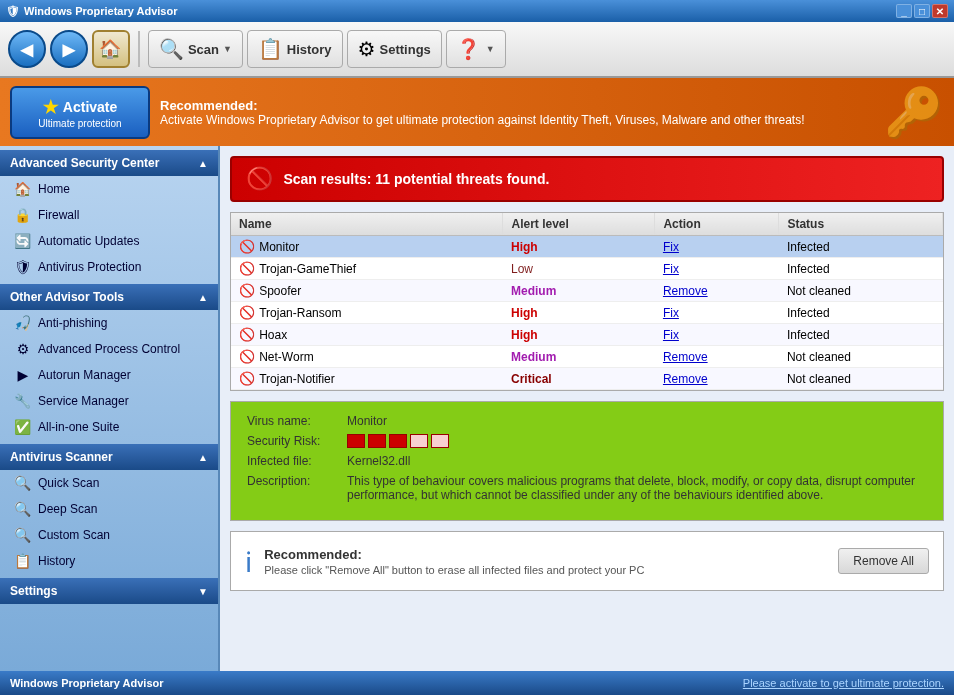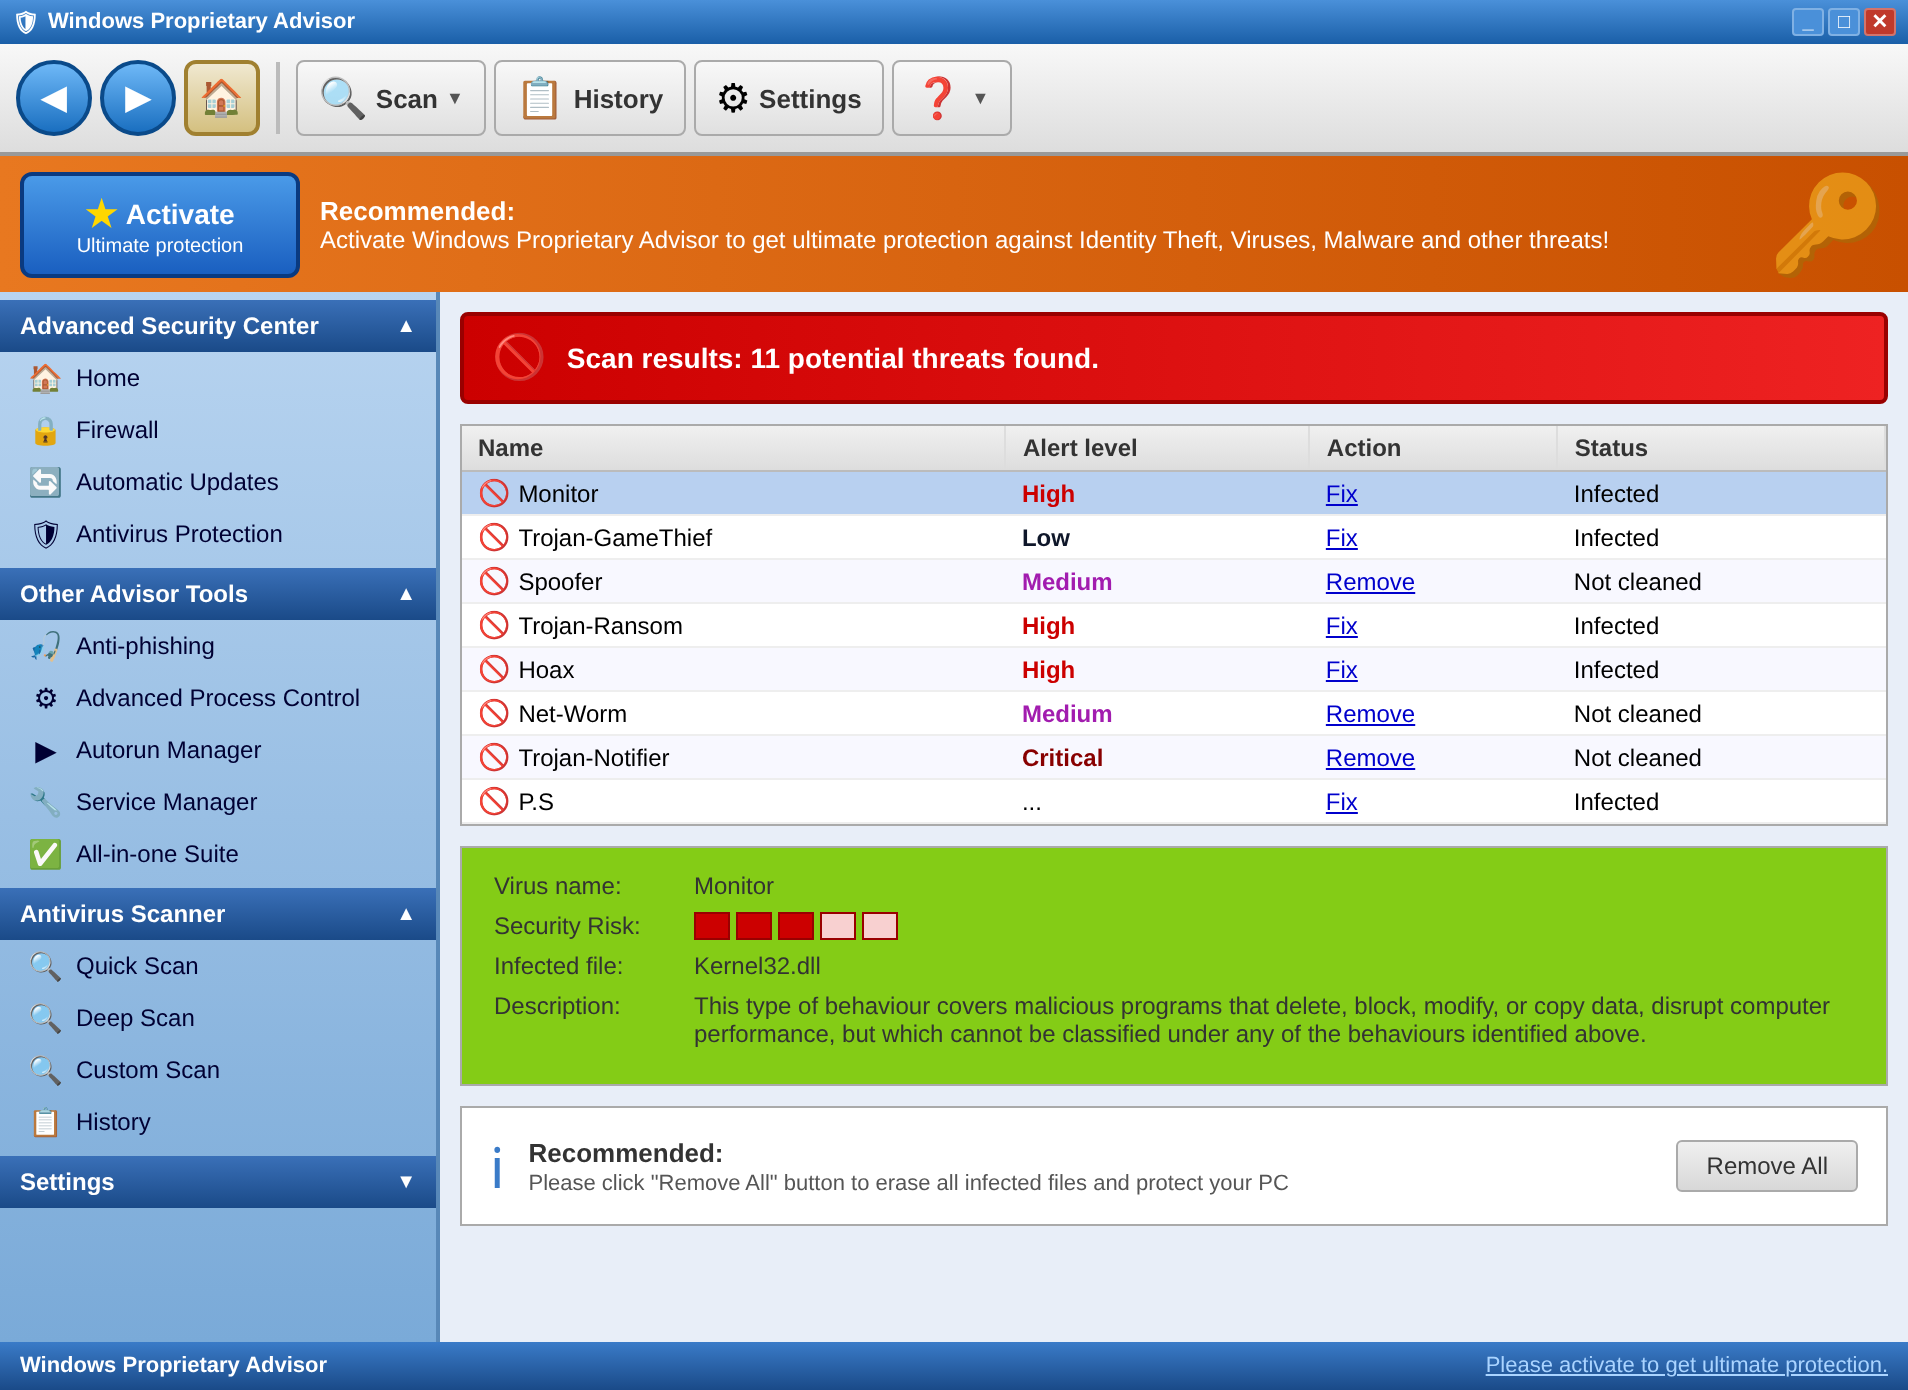--- a/index.html
+++ b/index.html
@@ -130,21 +130,21 @@
       padding: 4px 8px; text-align: left; font-size: 12px; font-weight: bold; color: #333;
     }
     .results-table td {
       padding: 3px 8px; border-bottom: 1px solid #eee; font-size: 12px;
     }
     .results-table tr:nth-child(odd) { background: #f8f8ff; }
     .results-table tr.selected { background: #b8d0f0 !important; }
     .row-icon { font-size: 13px; margin-right: 4px; }
     .alert-high { color: #cc0000; font-weight: bold; }
     .alert-medium { color: #a21caf; font-weight: bold; }
-    .alert-low { color: #0f172a; font-weight: bold; }
+    .alert-low { color: #7f1d1d; font-weight: normal; }
     .alert-critical { color: #880000; font-weight: bold; }
     .action-link { color: #0000cc; text-decoration: underline; cursor: pointer; font-size: 12px; }
 
     
     .detail-panel {
       border: 1px solid #aaa; background: #84cc16; padding: 12px 16px; margin-bottom: 10px;
     }
     .detail-row { display: flex; align-items: flex-start; margin-bottom: 6px; }
     .detail-label { width: 100px; color: #333; font-size: 12px; flex-shrink: 0; }
     .detail-value { color: #333; font-size: 12px; }
@@ -370,26 +370,20 @@
     <td><span class="row-icon">🚫</span>Net-Worm</td>
     <td><span class="alert-medium">Medium</span></td>
     <td><a class="action-link">Remove</a></td>
     <td><span>Not cleaned</span></td>
   </tr>
             <tr>
     <td><span class="row-icon">🚫</span>Trojan-Notifier</td>
     <td><span class="alert-critical">Critical</span></td>
     <td><a class="action-link">Remove</a></td>
     <td><span>Not cleaned</span></td>
-  </tr>
-            <tr>
-    <td><span class="row-icon">🚫</span>P.S</td>
-    <td><span class="">...</span></td>
-    <td><a class="action-link">Fix</a></td>
-    <td><span>Infected</span></td>
   </tr>
           </tbody>
       </table>
     </div>
 
     <div class="detail-panel">
       <div class="detail-row">
         <span class="detail-label">Virus name:</span>
         <span class="detail-value">Monitor</span>
       </div>

